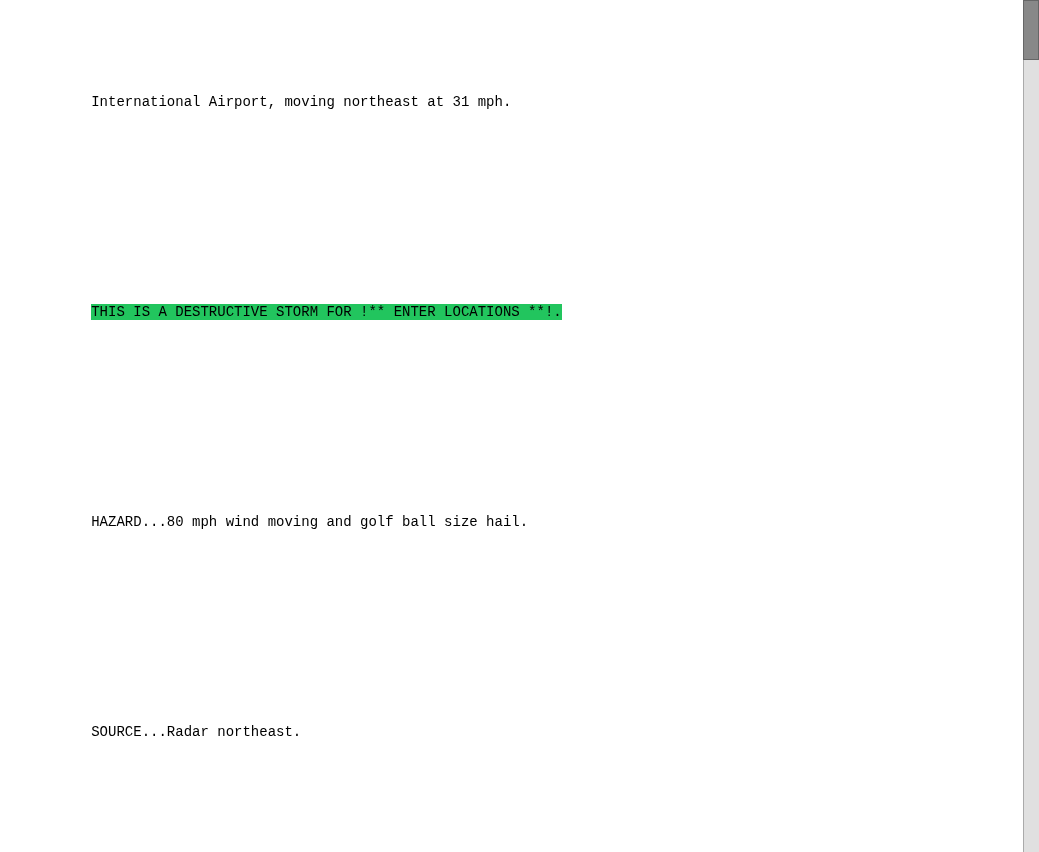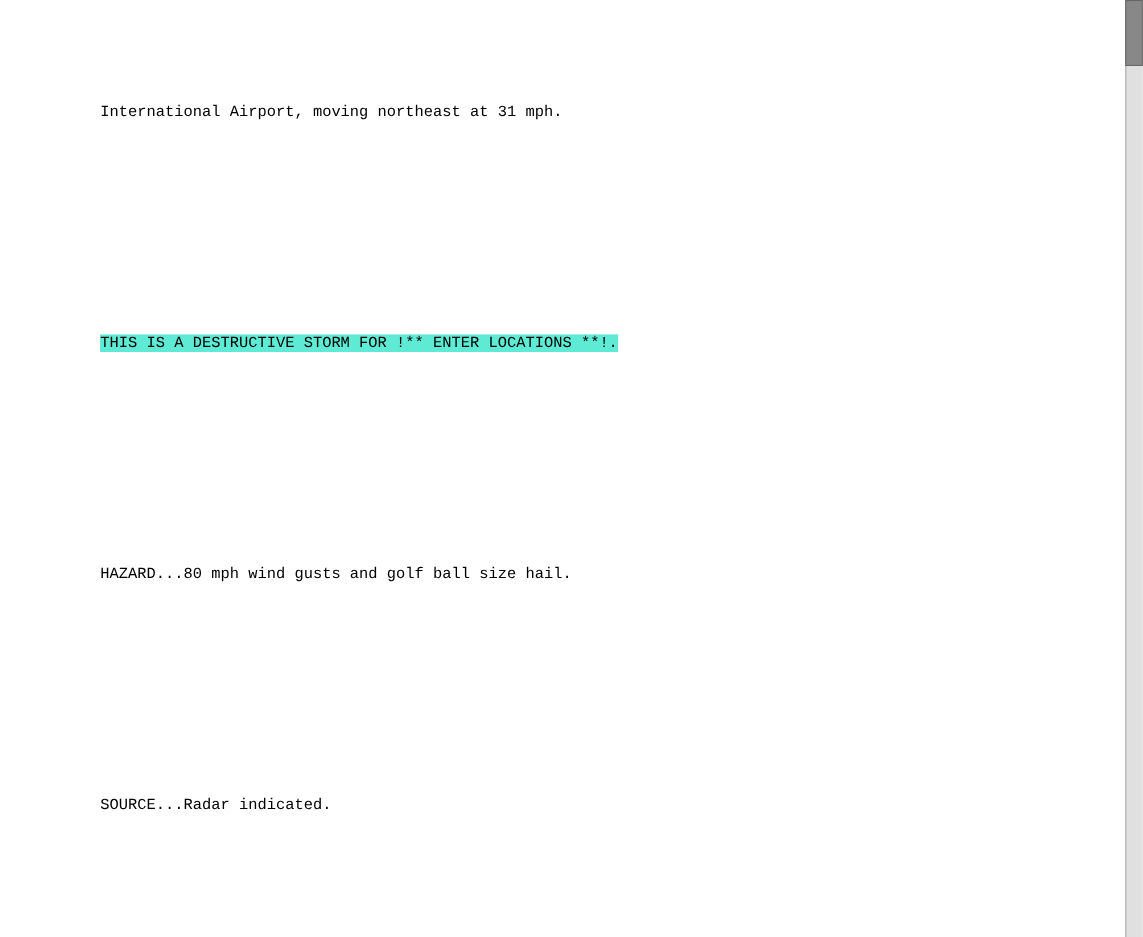--- a/index.html
+++ b/index.html
@@ -58,21 +58,21 @@
       line-height: 1.5;
       color: #000;
       font-family: 'Courier New', Courier, monospace;
       font-size: 14px;
       white-space: pre-wrap;
       word-wrap: break-word;
       padding-right: 20px;
     }
 
     .highlight-yellow {
-      background-color: #5eead4;
+      background-color: #22c55e;
       display: inline;
     }
 
     .line {
       min-height: 1.5em;
       font-family: 'Courier New', Courier, monospace;
       font-size: 14px;
       line-height: 1.5;
     }
   </style>
@@ -89,27 +89,27 @@
 
       <div class="line">&nbsp;</div>
 
       <div class="line">
         <span class="highlight-yellow">THIS IS A DESTRUCTIVE STORM FOR !** ENTER LOCATIONS **!.</span>
       </div>
 
       <div class="line">&nbsp;</div>
 
       <div class="line">
-        <span>HAZARD...80 mph wind gusts and golf ball size hail.</span>
+        <span>HAZARD...80 mph wind moving and golf ball size hail.</span>
       </div>
 
       <div class="line">&nbsp;</div>
 
       <div class="line">
-        <span>SOURCE...Radar indicated.</span>
+        <span>SOURCE...Radar northeast.</span>
       </div>
 
       <div class="line">&nbsp;</div>
 
       
       
       
       
 
       

